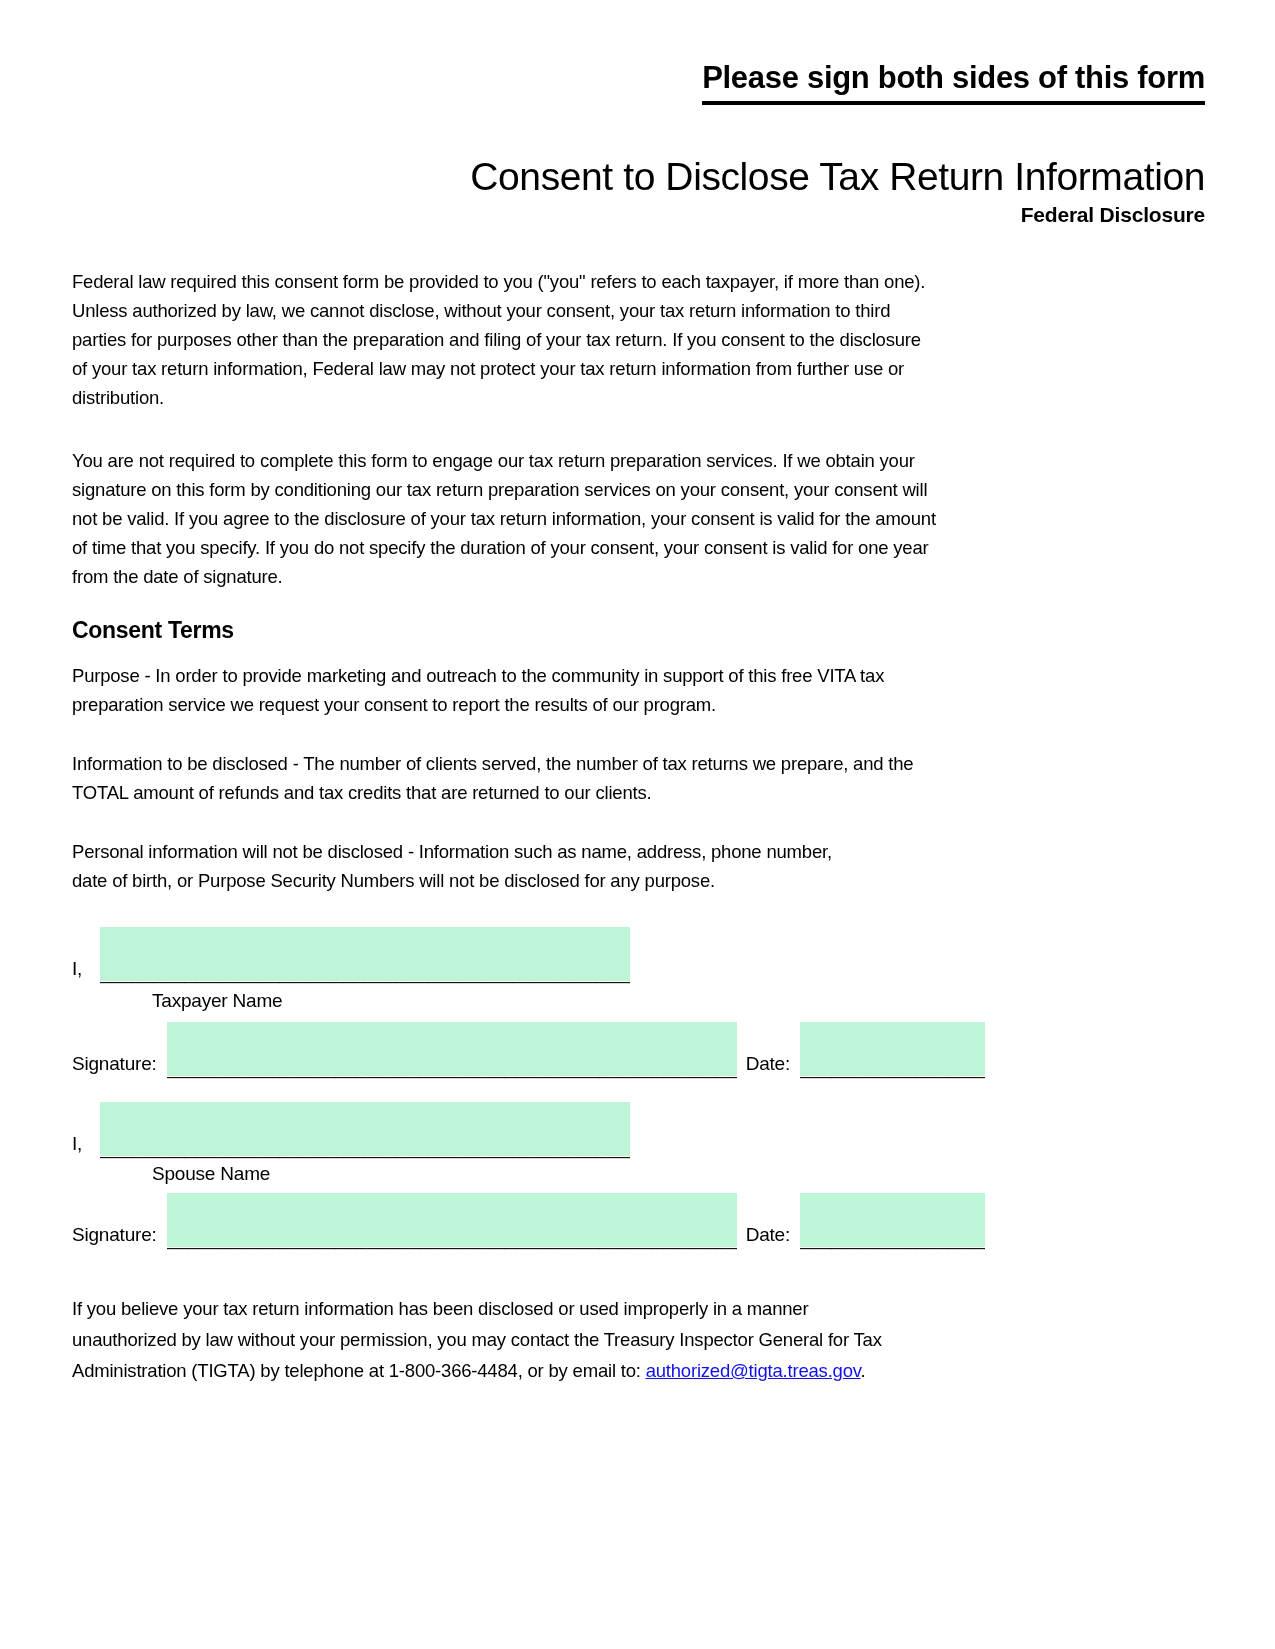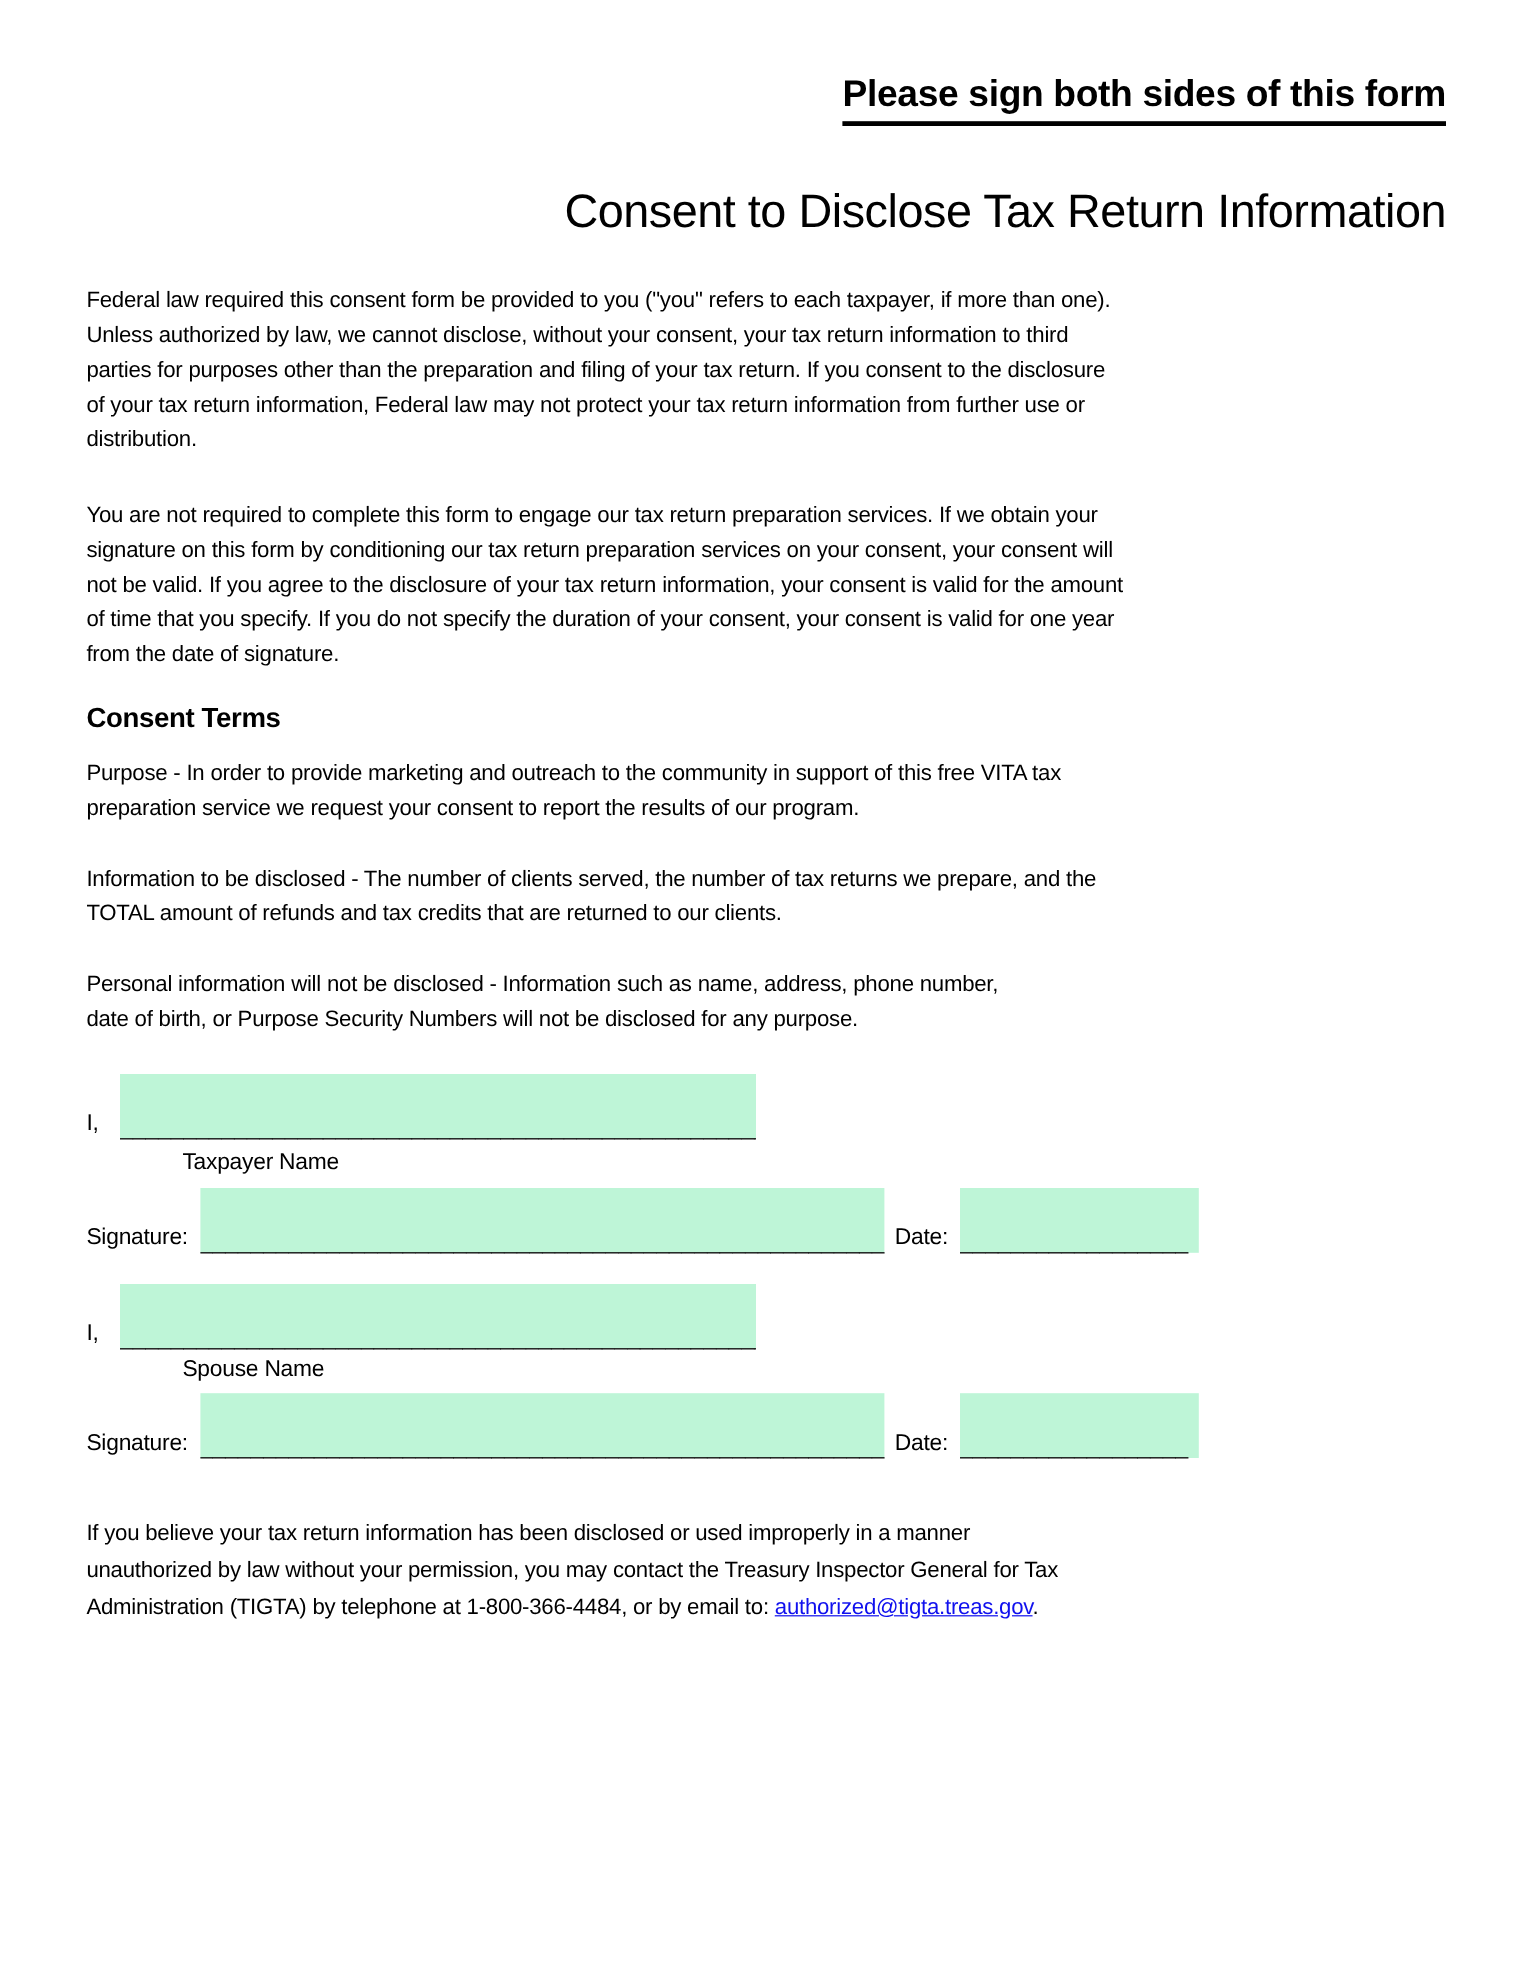--- a/index.html
+++ b/index.html
@@ -69,21 +69,21 @@
     background:#BEF5D7;
   }
   .field .line {
     position:absolute; left:0; bottom:-6px;
     width:100%; height:24px; line-height:19px;
     overflow:hidden; white-space:nowrap;
     font-size:19px; color:#141414; letter-spacing:0;
   }
   .field-name      { width:530px; margin-left:18px; }
   .field-signature { width:570px; margin-left:10px; }
-  .field-date      { width:199px; margin-left:10px; }
+  .field-date      { width:185px; margin-left:10px; }
   .date-label      { margin-left:9px; }
 
   .caption {
     font-size:19px; line-height:22px; letter-spacing:-0.2px;
     margin-left:80px;
   }
   .cap-taxpayer { margin-top:9px; }
   .cap-spouse   { margin-top:7px; }
 
   .footer-text {
@@ -98,20 +98,21 @@
 </head>
 <body>
 
 <div class="page">
 
   <div class="banner center">
     <span class="underlined">Please sign both sides of this form</span>
   </div>
 
   <div class="doc-title center">Consent to Disclose Tax Return Information</div>
+  <div class="doc-subtitle center">Federal Disclosure</div>
 
   <p class="body-text p-intro">Federal law required this consent form be provided to you ("you" refers to each taxpayer, if more than one).
 Unless authorized by law, we cannot disclose, without your consent, your tax return information to third
 parties for purposes other than the preparation and filing of your tax return. If you consent to the disclosure
 of your tax return information, Federal law may not protect your tax return information from further use or
 distribution.</p>
 
   <p class="body-text p-validity">You are not required to complete this form to engage our tax return preparation services. If we obtain your
 signature on this form by conditioning our tax return preparation services on your consent, your consent will
 not be valid. If you agree to the disclosure of your tax return information, your consent is valid for the amount

